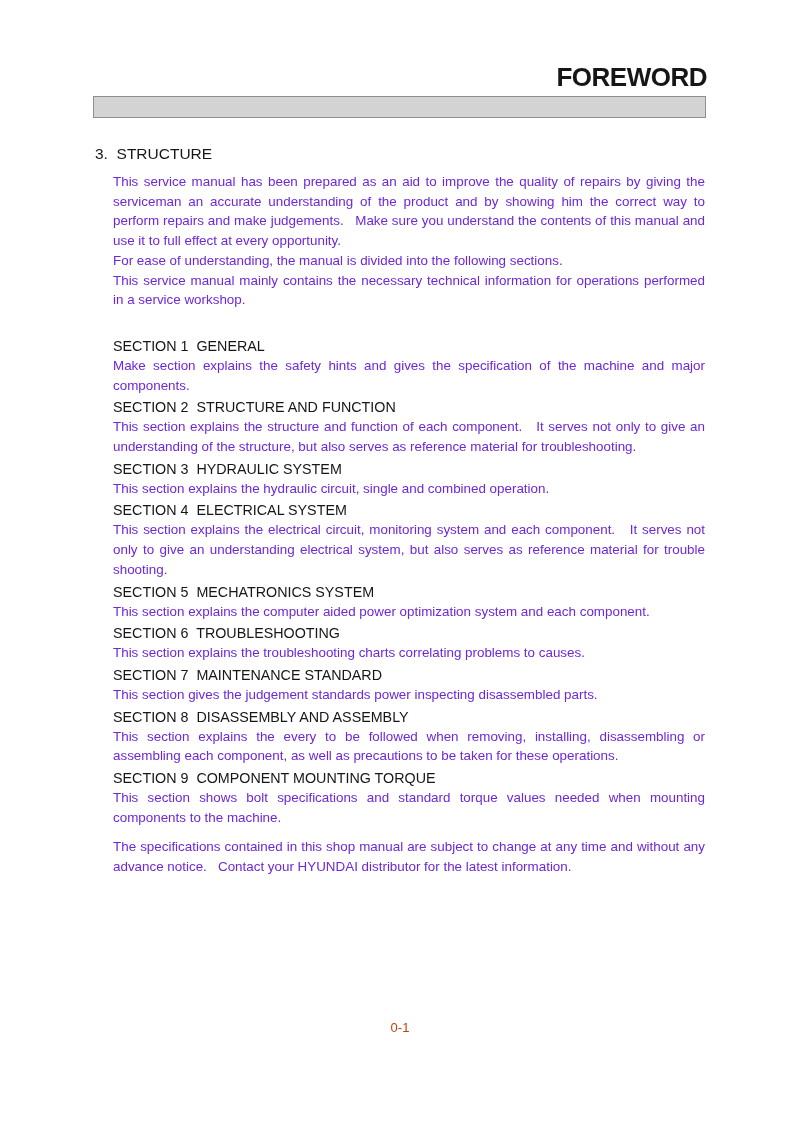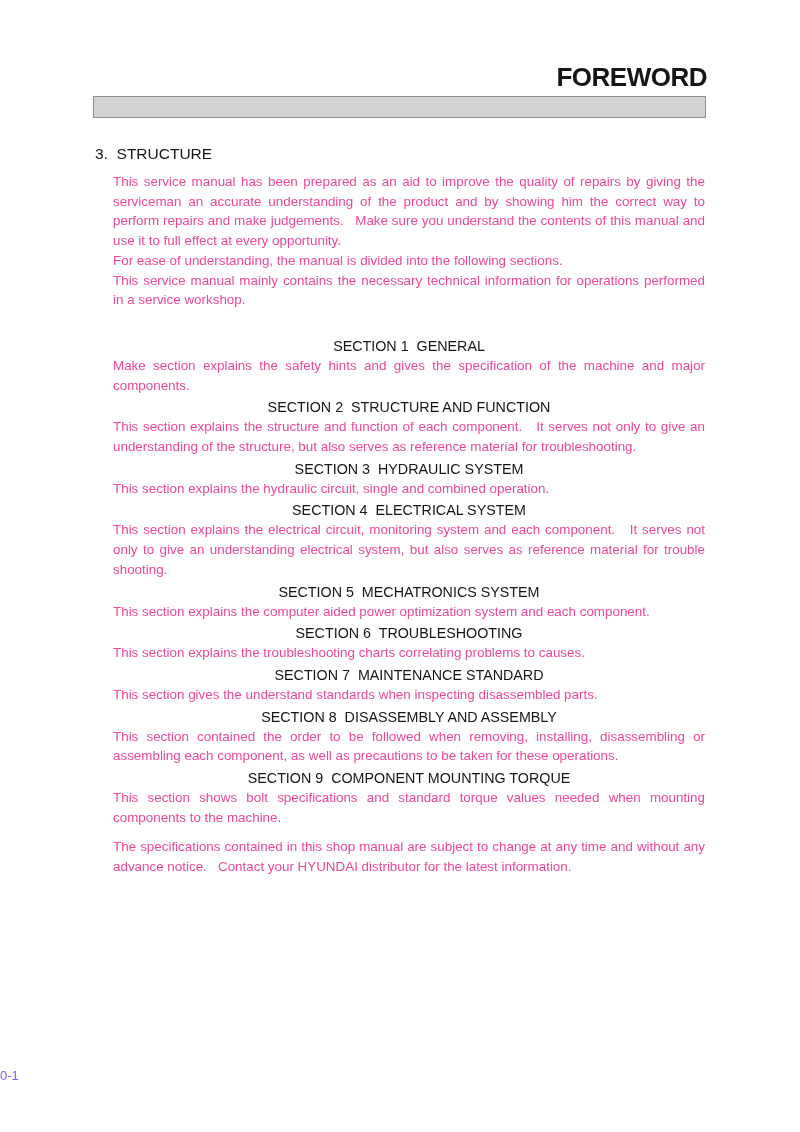--- a/index.html
+++ b/index.html
@@ -52,50 +52,50 @@
   .indent {
     margin-left: 18px;
     width: 592px;
     box-sizing: border-box;
   }
   .body-text {
     font-size: 13.4px;
     line-height: 19.7px;
     text-align: justify;
     margin: 0;
-    color: #ec4899;
+    color: #6d28d9;
   }
   .sections-wrap {
     margin-top: 26px;
   }
   .section-block {
     margin-top: 2px;
   }
   .section-block:first-child {
     margin-top: 0;
   }
   .section-title {
     font-size: 14.3px;
     line-height: 20px;
     font-weight: normal;
     color: #161616;
     margin: 0;
     white-space: pre-wrap;
-    text-align: center;
   }
   .closing {
     margin-top: 10px;
   }
   .footer-page-number {
     position: absolute;
     left: 0;
-    top: 1068px;
+    top: 1020px;
     width: 100%;
+    text-align: center;
     font-size: 13px;
-    color: #8b5cf6;
+    color: #c2410c;
   }
 </style>
 </head>
 <body>
 
 <div class="page">
 
   <div class="header-title">FOREWORD</div>
 
   <div class="header-bar"></div>
@@ -137,26 +137,26 @@
         <p class="body-text">This section explains the computer aided power optimization system and each component.</p>
       </div>
 
       <div class="section-block">
         <h3 class="section-title">SECTION 6&nbsp; TROUBLESHOOTING</h3>
         <p class="body-text">This section explains the troubleshooting charts correlating problems to causes.</p>
       </div>
 
       <div class="section-block">
         <h3 class="section-title">SECTION 7&nbsp; MAINTENANCE STANDARD</h3>
-        <p class="body-text">This section gives the understand standards when inspecting disassembled parts.</p>
+        <p class="body-text">This section gives the judgement standards power inspecting disassembled parts.</p>
       </div>
 
       <div class="section-block">
         <h3 class="section-title">SECTION 8&nbsp; DISASSEMBLY AND ASSEMBLY</h3>
-        <p class="body-text">This section contained the order to be followed when removing, installing, disassembling or assembling each component, as well as precautions to be taken for these operations.</p>
+        <p class="body-text">This section explains the every to be followed when removing, installing, disassembling or assembling each component, as well as precautions to be taken for these operations.</p>
       </div>
 
       <div class="section-block">
         <h3 class="section-title">SECTION 9&nbsp; COMPONENT MOUNTING TORQUE</h3>
         <p class="body-text">This section shows bolt specifications and standard torque values needed when mounting components to the machine.</p>
       </div>
 
       <p class="body-text closing">The specifications contained in this shop manual are subject to change at any time and without any advance notice.&nbsp;&nbsp; Contact your HYUNDAI distributor for the latest information.</p>
 
     </div>

